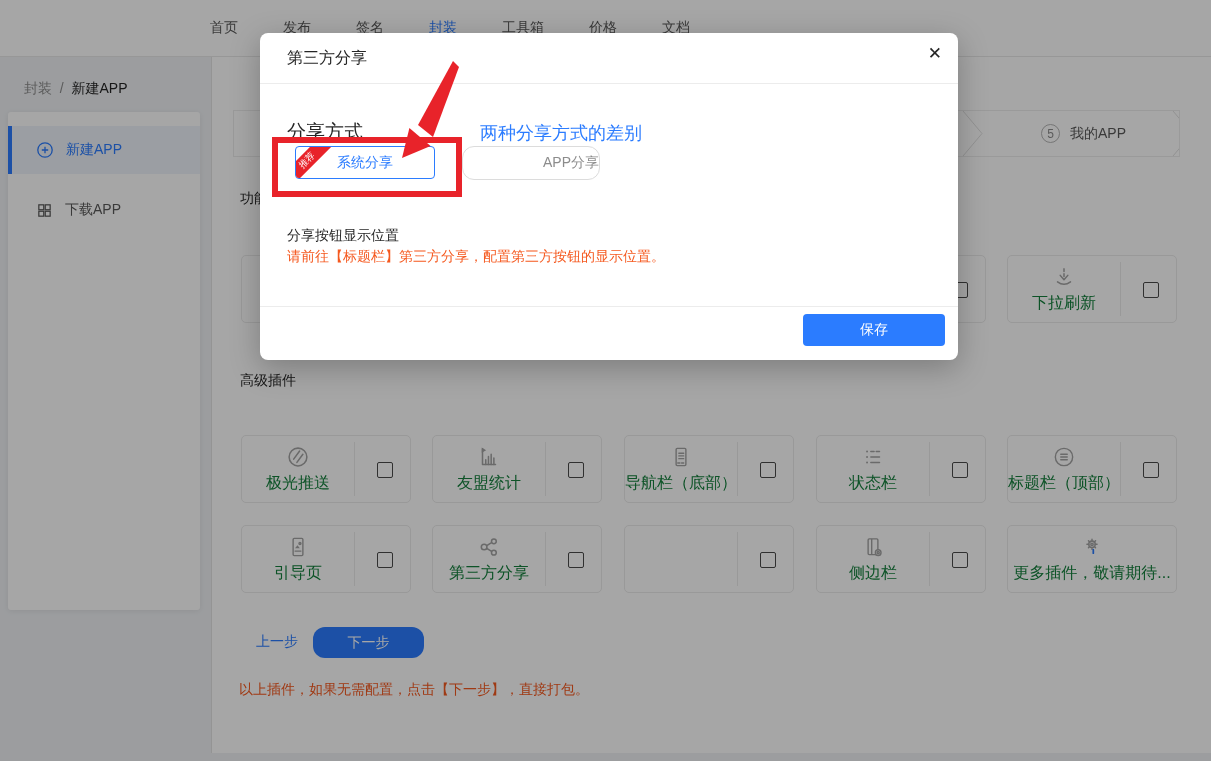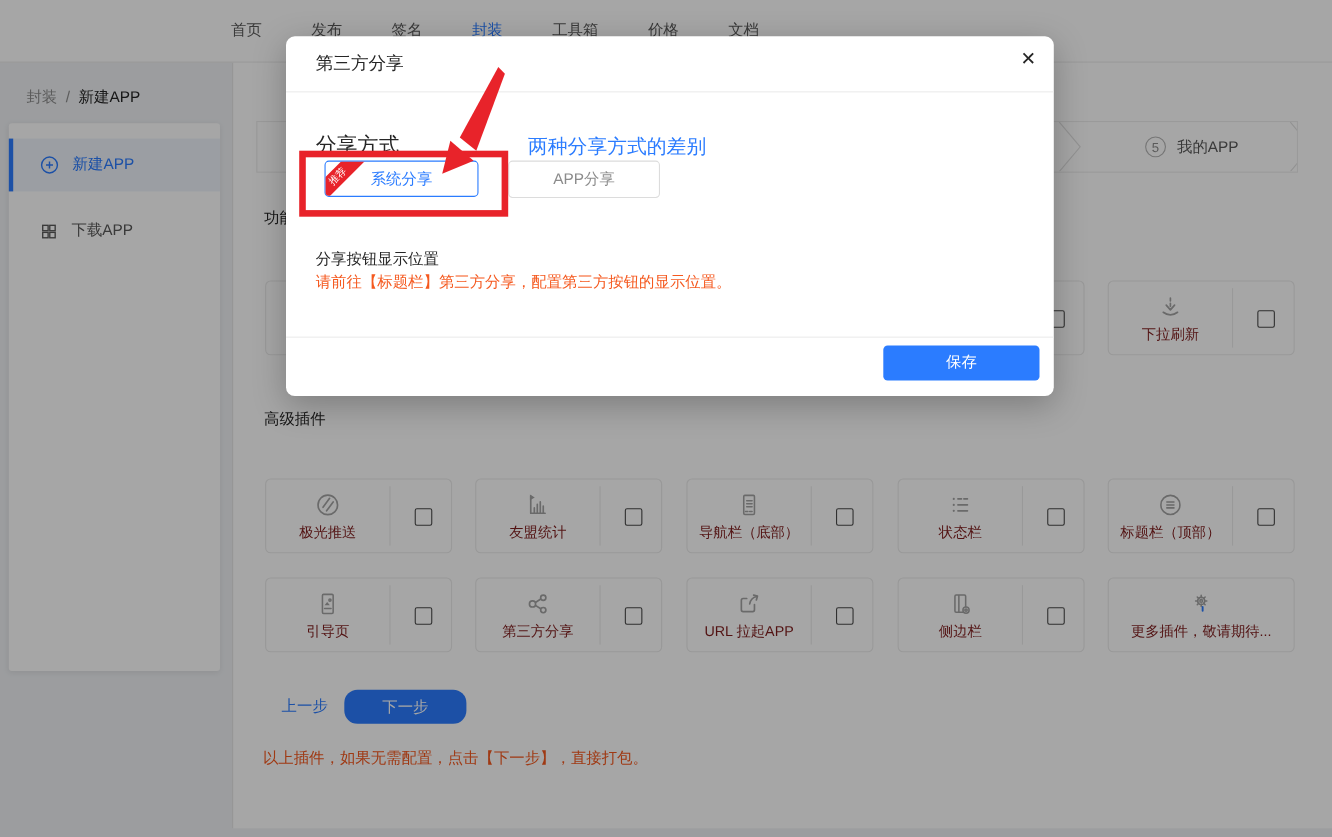--- a/index.html
+++ b/index.html
@@ -25,39 +25,39 @@
   .steps{position:absolute;left:233px;top:110px;width:947px;height:47px;background:#fff;border:1px solid #ededed;box-sizing:border-box;overflow:hidden;z-index:2}
   .step-chev{position:absolute;top:0}
   .step5{position:absolute;left:807px;top:0;height:45px;display:flex;align-items:center;gap:10px}
   .step-circle{width:19px;height:19px;border:1px solid #b5b5b5;border-radius:50%;color:#8c8c8c;font-size:12px;display:flex;align-items:center;justify-content:center;box-sizing:border-box}
   .step-label{font-size:14px;color:#595959}
   
   .section-title{position:absolute;font-size:14px;color:#262626;z-index:2}
   .card{position:absolute;width:170px;height:68px;background:#fff;border:1px solid #ebebeb;border-radius:5px;box-sizing:border-box;z-index:2;cursor:pointer}
   .card-main{position:absolute;left:0;top:0;width:112px;height:66px;display:flex;flex-direction:column;align-items:center;justify-content:center;gap:3px}
   .card.wide .card-main{width:168px}
-  .card-label{font-size:13px;color:#7f1d1d;white-space:nowrap}
+  .card-label{font-size:16px;color:#15803d;white-space:nowrap}
   .card-sep{position:absolute;left:112px;top:6px;width:1px;height:54px;background:#ececec}
   .cb{position:absolute;left:135px;top:26px;width:14px;height:14px;border:1.5px solid #4a4a4a;border-radius:2px;background:#fff;cursor:pointer}
   .ic{display:block}
   .prev-link{position:absolute;left:256px;top:633px;font-size:14px;color:#2b7cff;cursor:pointer;z-index:2}
   .next-btn{position:absolute;left:313px;top:627px;width:111px;height:31px;background:#2b7cff;color:#fff;font-size:14px;border-radius:12px;display:flex;align-items:center;justify-content:center;cursor:pointer;z-index:2}
   .note{position:absolute;left:239px;top:681px;font-size:14px;color:#f5591f;z-index:2}
   
   .overlay{position:absolute;inset:0;background:rgba(0,0,0,.35);z-index:10}
   
   .modal{position:absolute;left:260px;top:33px;width:698px;height:327px;background:#fff;border-radius:8px;box-shadow:0 8px 30px rgba(0,0,0,.25);z-index:20}
   .modal-title{position:absolute;left:27px;top:15px;font-size:16px;font-weight:500;color:#262626}
   .modal-close{position:absolute;right:16px;top:12px;font-size:17px;font-weight:700;color:#262626;cursor:pointer;line-height:1}
   .modal-hline{position:absolute;left:0;top:50px;width:698px;height:1px;background:#ececec}
   .share-label{position:absolute;left:27px;top:86px;font-size:19px;color:#262626}
   .diff-link{position:absolute;left:220px;top:88px;font-size:18px;color:#2b7cff;cursor:pointer}
   .opt-sys{position:absolute;left:35px;top:113px;width:140px;height:33px;border:1px solid #2b7cff;border-radius:4px;background:#fff;color:#2b7cff;font-size:14px;display:flex;align-items:center;justify-content:center;overflow:hidden;box-sizing:border-box;cursor:pointer}
   .ribbon{position:absolute;left:-17px;top:6px;width:56px;height:15px;background:#e8232a;color:#fff;font-size:9px;display:flex;align-items:center;justify-content:center;transform:rotate(-45deg)}
-  .opt-app{position:absolute;left:202px;top:113px;width:138px;height:34px;border:1px solid #dcdcdc;border-radius:4px;background:#fff;color:#8c8c8c;font-size:14px;display:flex;align-items:center;justify-content:center;box-sizing:border-box;cursor:pointer}
+  .opt-app{position:absolute;left:202px;top:113px;width:138px;height:34px;border:1px solid #dcdcdc;border-radius:12px;background:#fff;color:#8c8c8c;font-size:14px;display:flex;align-items:center;justify-content:flex-end;box-sizing:border-box;cursor:pointer}
   .pos-label{position:absolute;left:27px;top:194px;font-size:14px;color:#262626}
   .pos-warning{position:absolute;left:27px;top:215px;font-size:14px;color:#f5591f}
   .modal-fline{position:absolute;left:0;top:273px;width:698px;height:1px;background:#ececec}
   .save-btn{position:absolute;left:543px;top:281px;width:142px;height:32px;background:#2b7cff;border-radius:4px;color:#fff;font-size:14px;display:flex;align-items:center;justify-content:center;cursor:pointer}
   
   .anno-rect{position:absolute;left:272px;top:137px;width:178px;height:48px;border:6px solid #e8232a;z-index:30;pointer-events:none}
   .anno-arrow{position:absolute;left:392px;top:58px;z-index:31;pointer-events:none}
 </style>
 </head>
 <body>
@@ -241,28 +241,20 @@
         <circle cx="16.5" cy="6.8" r="2.2"></circle>
         <circle cx="16.5" cy="17.2" r="2.2"></circle>
         <path d="M9.9 10.8 14.4 7.9 M9.9 13.2 14.4 16.1"></path>
     </svg>
     <div class="card-label">第三方分享</div>
   </div>
   <div class="card-sep"></div>
     <span class="cb"></span>
 </div>
 <div class="card" style="left:624px;top:525px">
-  <div class="card-main">
-    <svg class="ic" width="26" height="26" viewBox="0 0 24 24" fill="none" stroke="#a3a3a3" stroke-width="1.4" stroke-linecap="round" stroke-linejoin="round">
-      <path d="M16.5 12.5v4.5a1.5 1.5 0 0 1-1.5 1.5h-8a1.5 1.5 0 0 1-1.5-1.5v-8a1.5 1.5 0 0 1 1.5-1.5h3"></path>
-        <path d="M12.5 12c.5-3 2.5-5.5 6-6.2"></path>
-        <path d="M15.8 4.6l3.2.9-.9 3.2"></path>
-    </svg>
-    <div class="card-label">URL 拉起APP</div>
-  </div>
   <div class="card-sep"></div>
     <span class="cb"></span>
 </div>
 <div class="card" style="left:816px;top:525px">
   <div class="card-main">
     <svg class="ic" width="26" height="26" viewBox="0 0 24 24" fill="none" stroke="#a3a3a3" stroke-width="1.3">
       <rect x="7.5" y="4.5" width="9" height="14.5" rx="1"></rect>
         <path d="M10.8 4.5v14.5"></path>
         <circle cx="16.8" cy="17.2" r="2.6" fill="#fff"></circle>
         <circle cx="16.8" cy="17.2" r="1"></circle>

